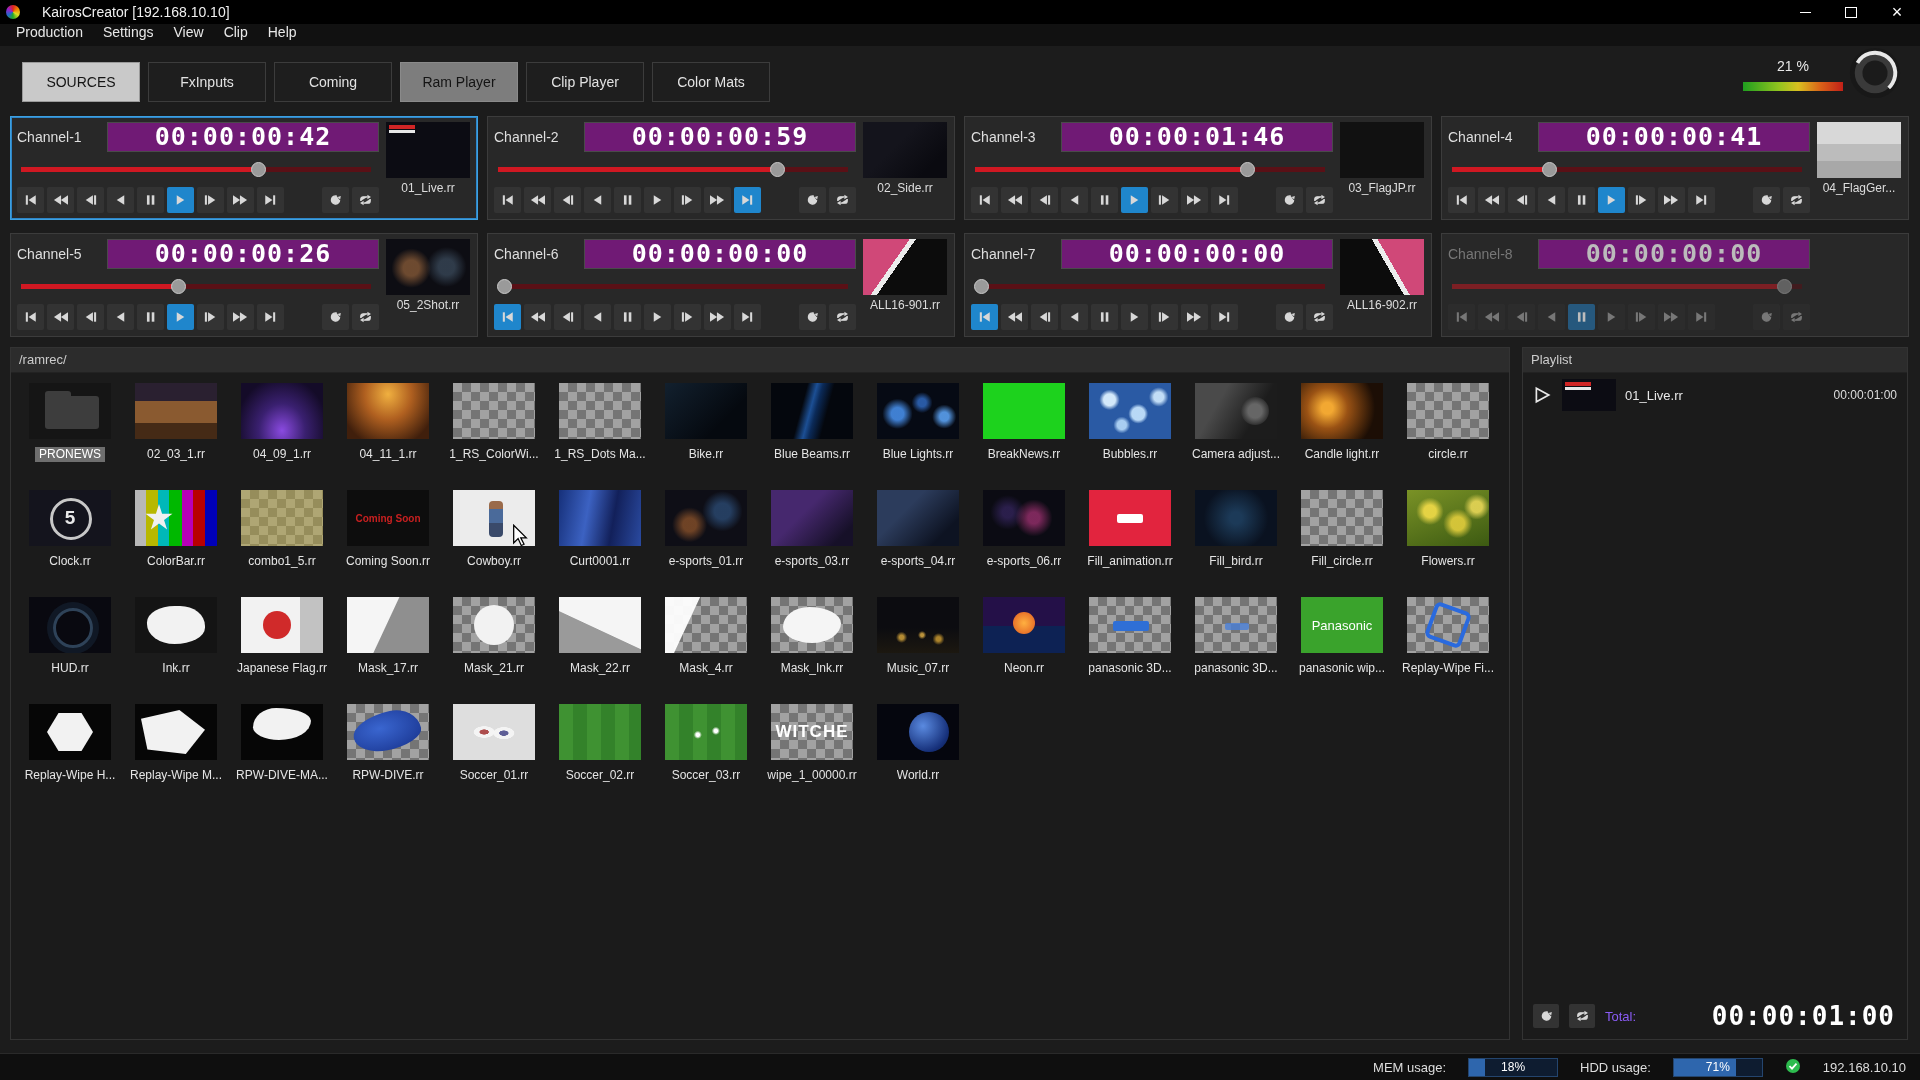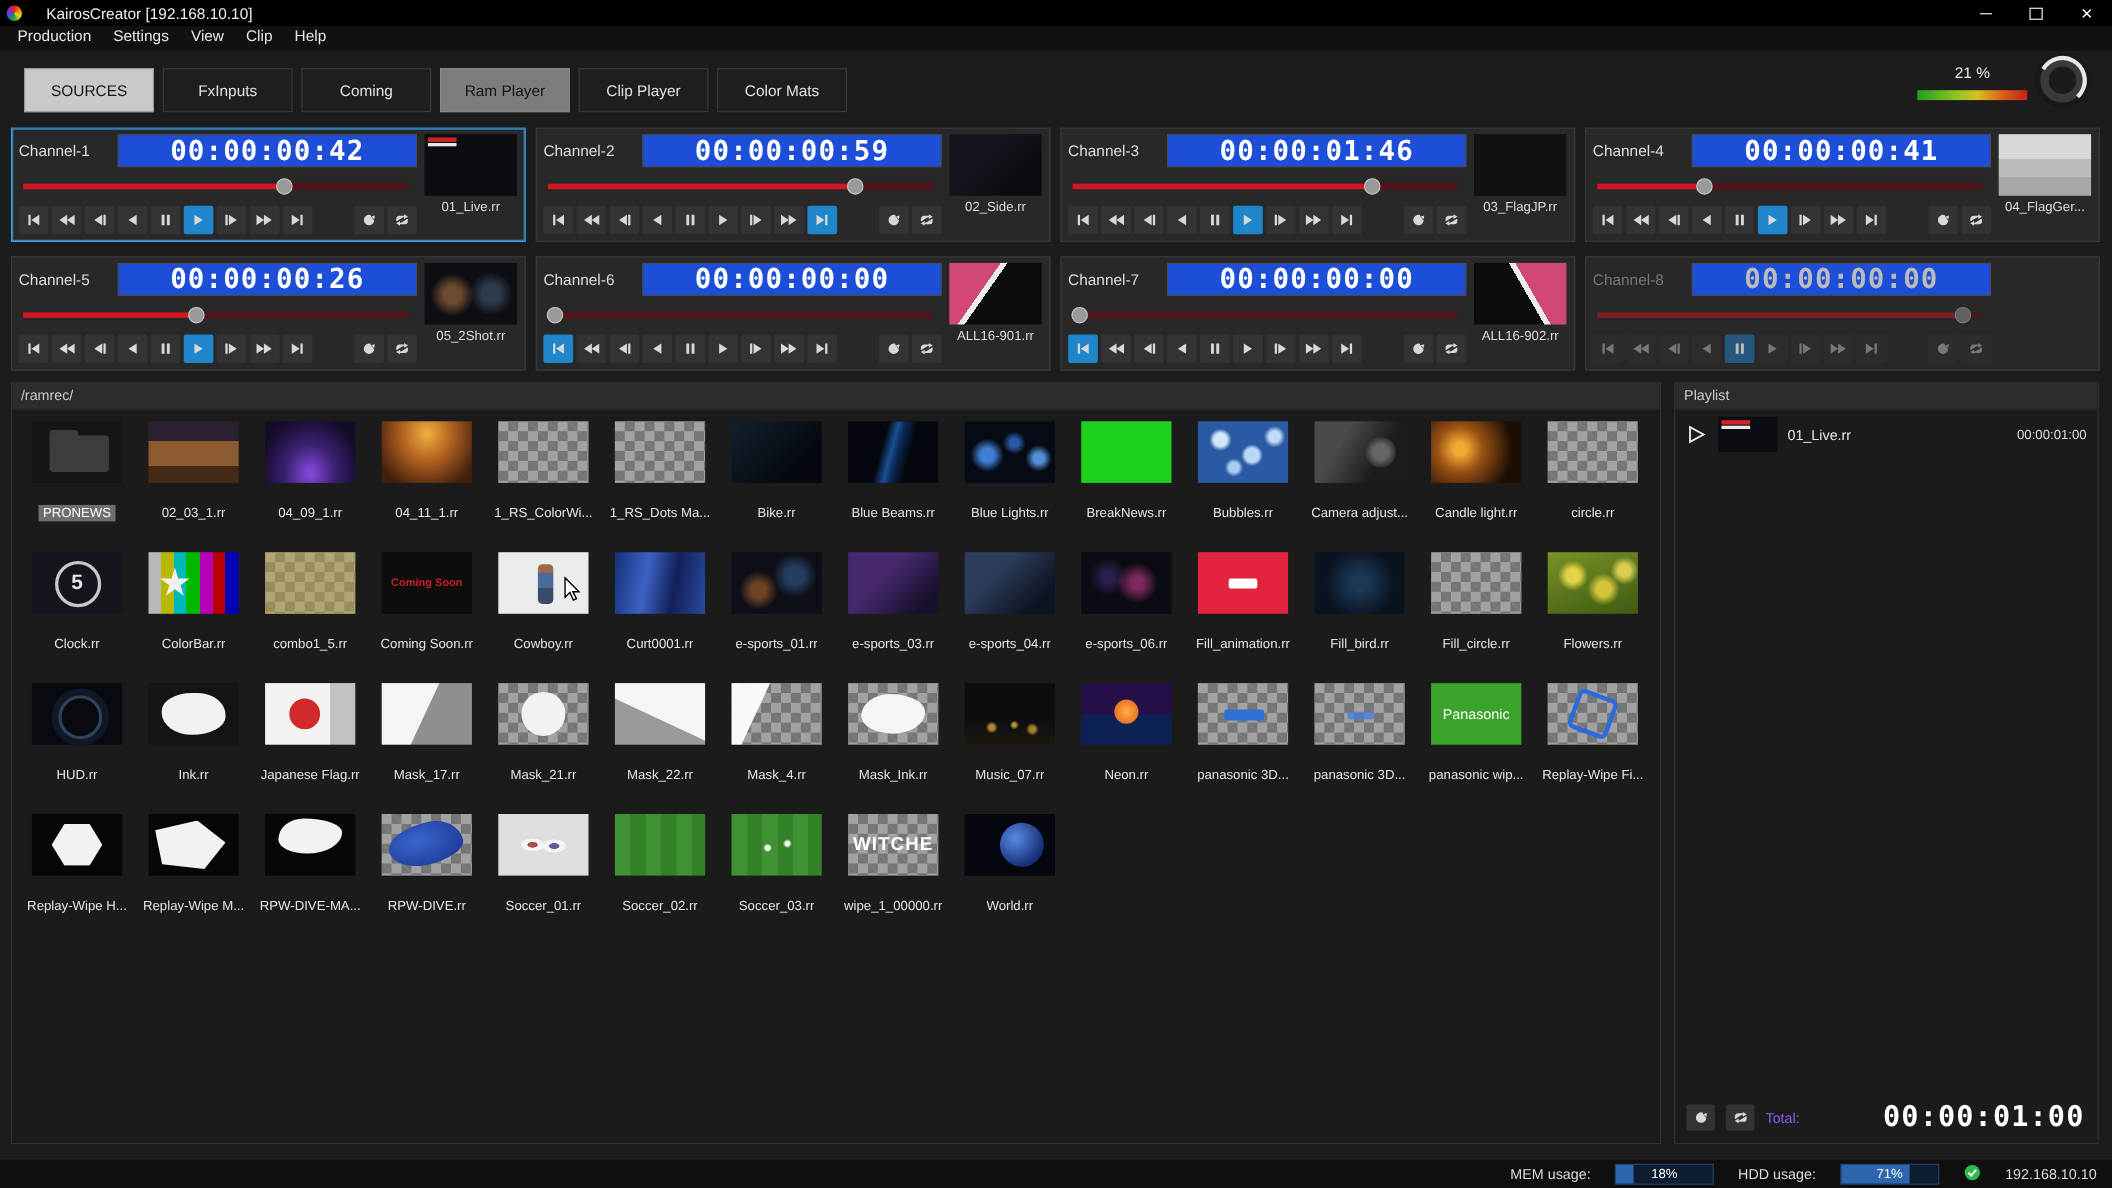--- a/index.html
+++ b/index.html
@@ -39,21 +39,21 @@
 
   
   .channels{position:absolute;left:10px;top:116px;display:grid;
             grid-template-columns:repeat(4,468px);grid-auto-rows:104px;column-gap:9px;row-gap:13px;}
   .strip{box-sizing:border-box;background:#282828;border:1px solid #3c3c3c;
          display:flex;padding:5px 6px;gap:6px;}
   .strip.selected{border:1px solid #3da0e0;box-shadow:0 0 0 1px #2f86c8 inset;}
   .strip-main{flex:1;display:flex;flex-direction:column;justify-content:space-between;min-width:0;}
   .strip-top{display:flex;align-items:center;height:30px;}
   .ch-name{font-size:14px;color:#dfdfdf;}
-  .tc{margin-left:auto;width:272px;height:30px;background:#1d4ed8;border:1px solid #4a4a4a;
+  .tc{margin-left:auto;width:272px;height:30px;background:#701a75;border:1px solid #4a4a4a;
       box-sizing:border-box;font-family:"DejaVu Sans Mono",monospace;font-weight:bold;
       font-size:25px;line-height:27px;text-align:center;color:#fff;letter-spacing:1px;}
   .slider{height:16px;position:relative;}
   .track{position:absolute;left:4px;right:8px;top:6px;height:5px;background:#5a1016;}
   .fill{height:100%;background:#d01822;}
   .handle{position:absolute;top:-5px;width:15px;height:15px;border-radius:50%;
           background:#9a9a9a;border:1px solid #c8c8c8;box-sizing:border-box;}
   .transport{display:flex;gap:3px;align-items:center;height:28px;}
   .tbtn{width:27px;height:26px;background:#333;border:none;border-radius:2px;padding:0;
         display:flex;align-items:center;justify-content:center;}
@@ -72,21 +72,21 @@
   .strip.disabled .cthumb{background:transparent;}
 
   
   .browser{position:absolute;left:10px;top:347px;width:1500px;height:693px;
            background:#1b1b1b;border:1px solid #333;box-sizing:border-box;}
   .pathbar{height:24px;background:#2c2c2c;color:#ccc;font-size:13px;line-height:24px;
            padding-left:8px;border-bottom:1px solid #222;}
   .grid{padding:10px 6px 0 6px;display:flex;flex-wrap:wrap;}
   .bcell{width:106px;margin-bottom:28px;display:flex;flex-direction:column;align-items:center;}
   .bthumb{width:82px;height:56px;position:relative;overflow:hidden;background:#111;}
-  .blabel{font-size:12px;line-height:15px;color:#e5e5e5;margin-top:20px;max-width:102px;
+  .blabel{font-size:12px;line-height:15px;color:#e5e5e5;margin-top:8px;max-width:102px;
           white-space:nowrap;overflow:hidden;text-overflow:ellipsis;}
   .blabel.selected{background:#6e6e6e;color:#fff;padding:0 4px;}
 
   
   .playlist{position:absolute;left:1522px;top:347px;width:386px;height:693px;
             background:#1b1b1b;border:1px solid #333;box-sizing:border-box;}
   .pl-item{display:flex;align-items:center;height:44px;padding:0 10px;gap:9px;}
   .pl-play{width:20px;height:20px;background:none;border:none;padding:0;display:flex;align-items:center;}
   .pl-thumb{width:54px;height:32px;position:relative;overflow:hidden;background:#111;}
   .pl-name{font-size:13px;color:#e8e8e8;}

